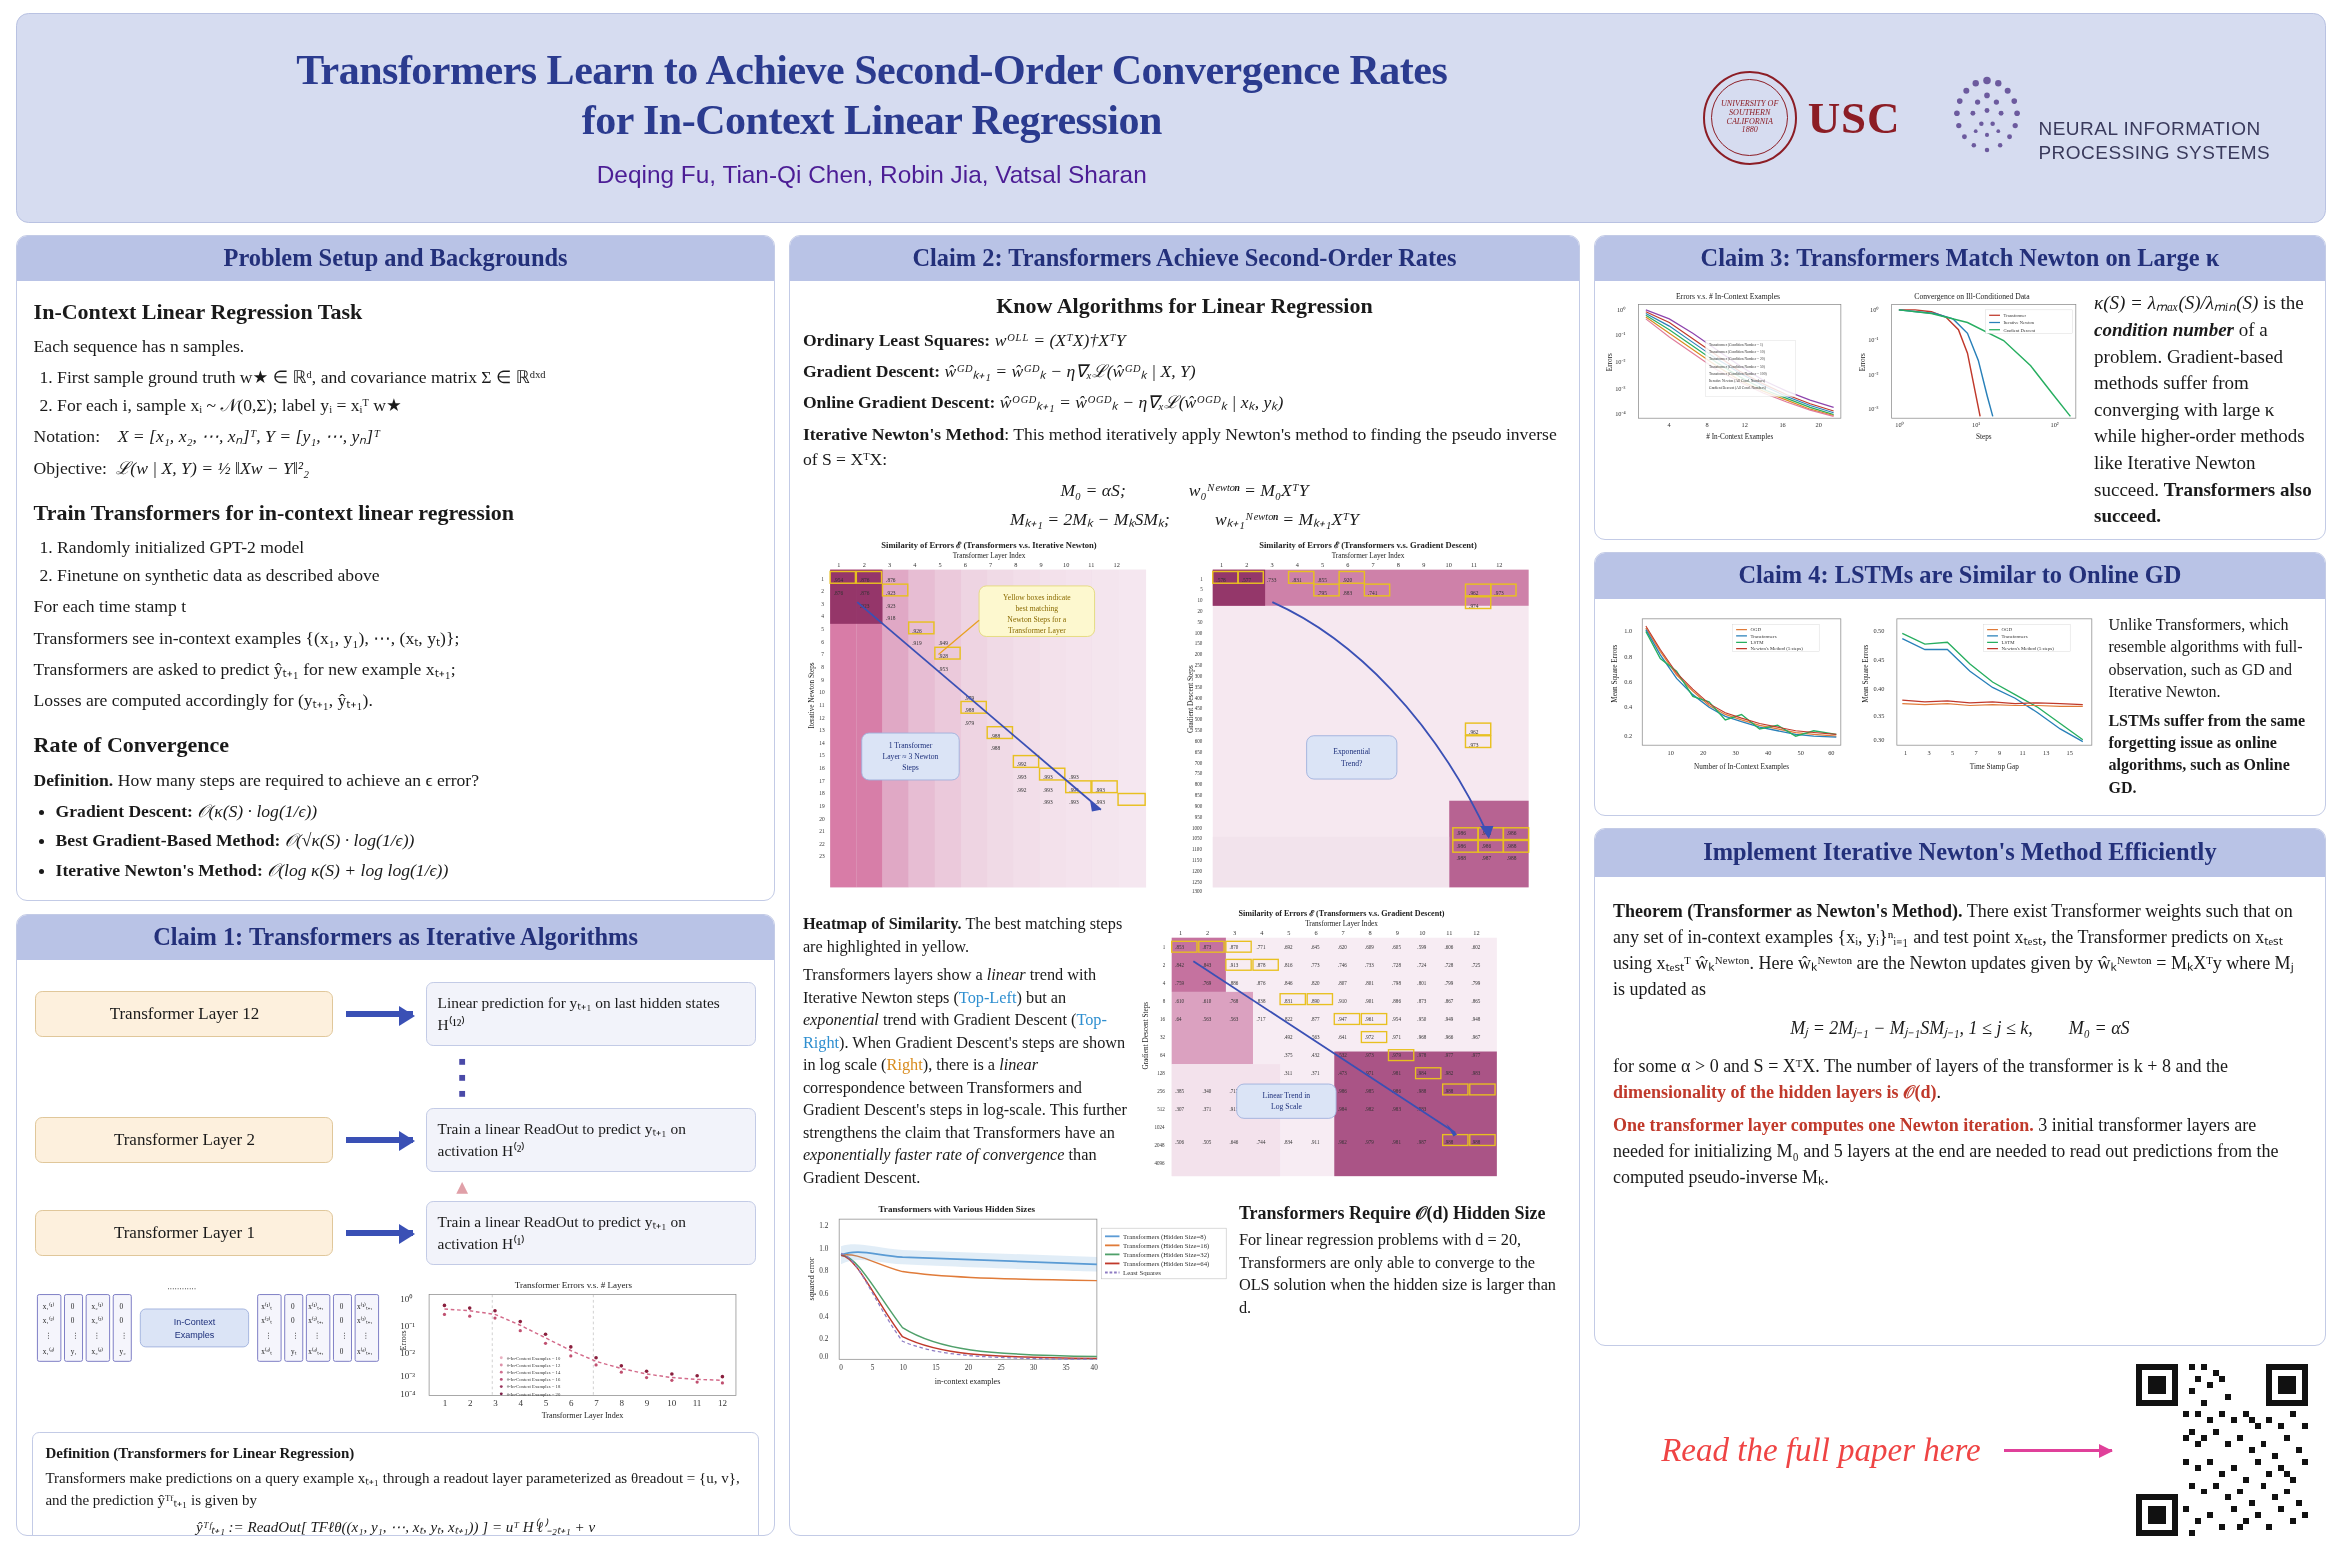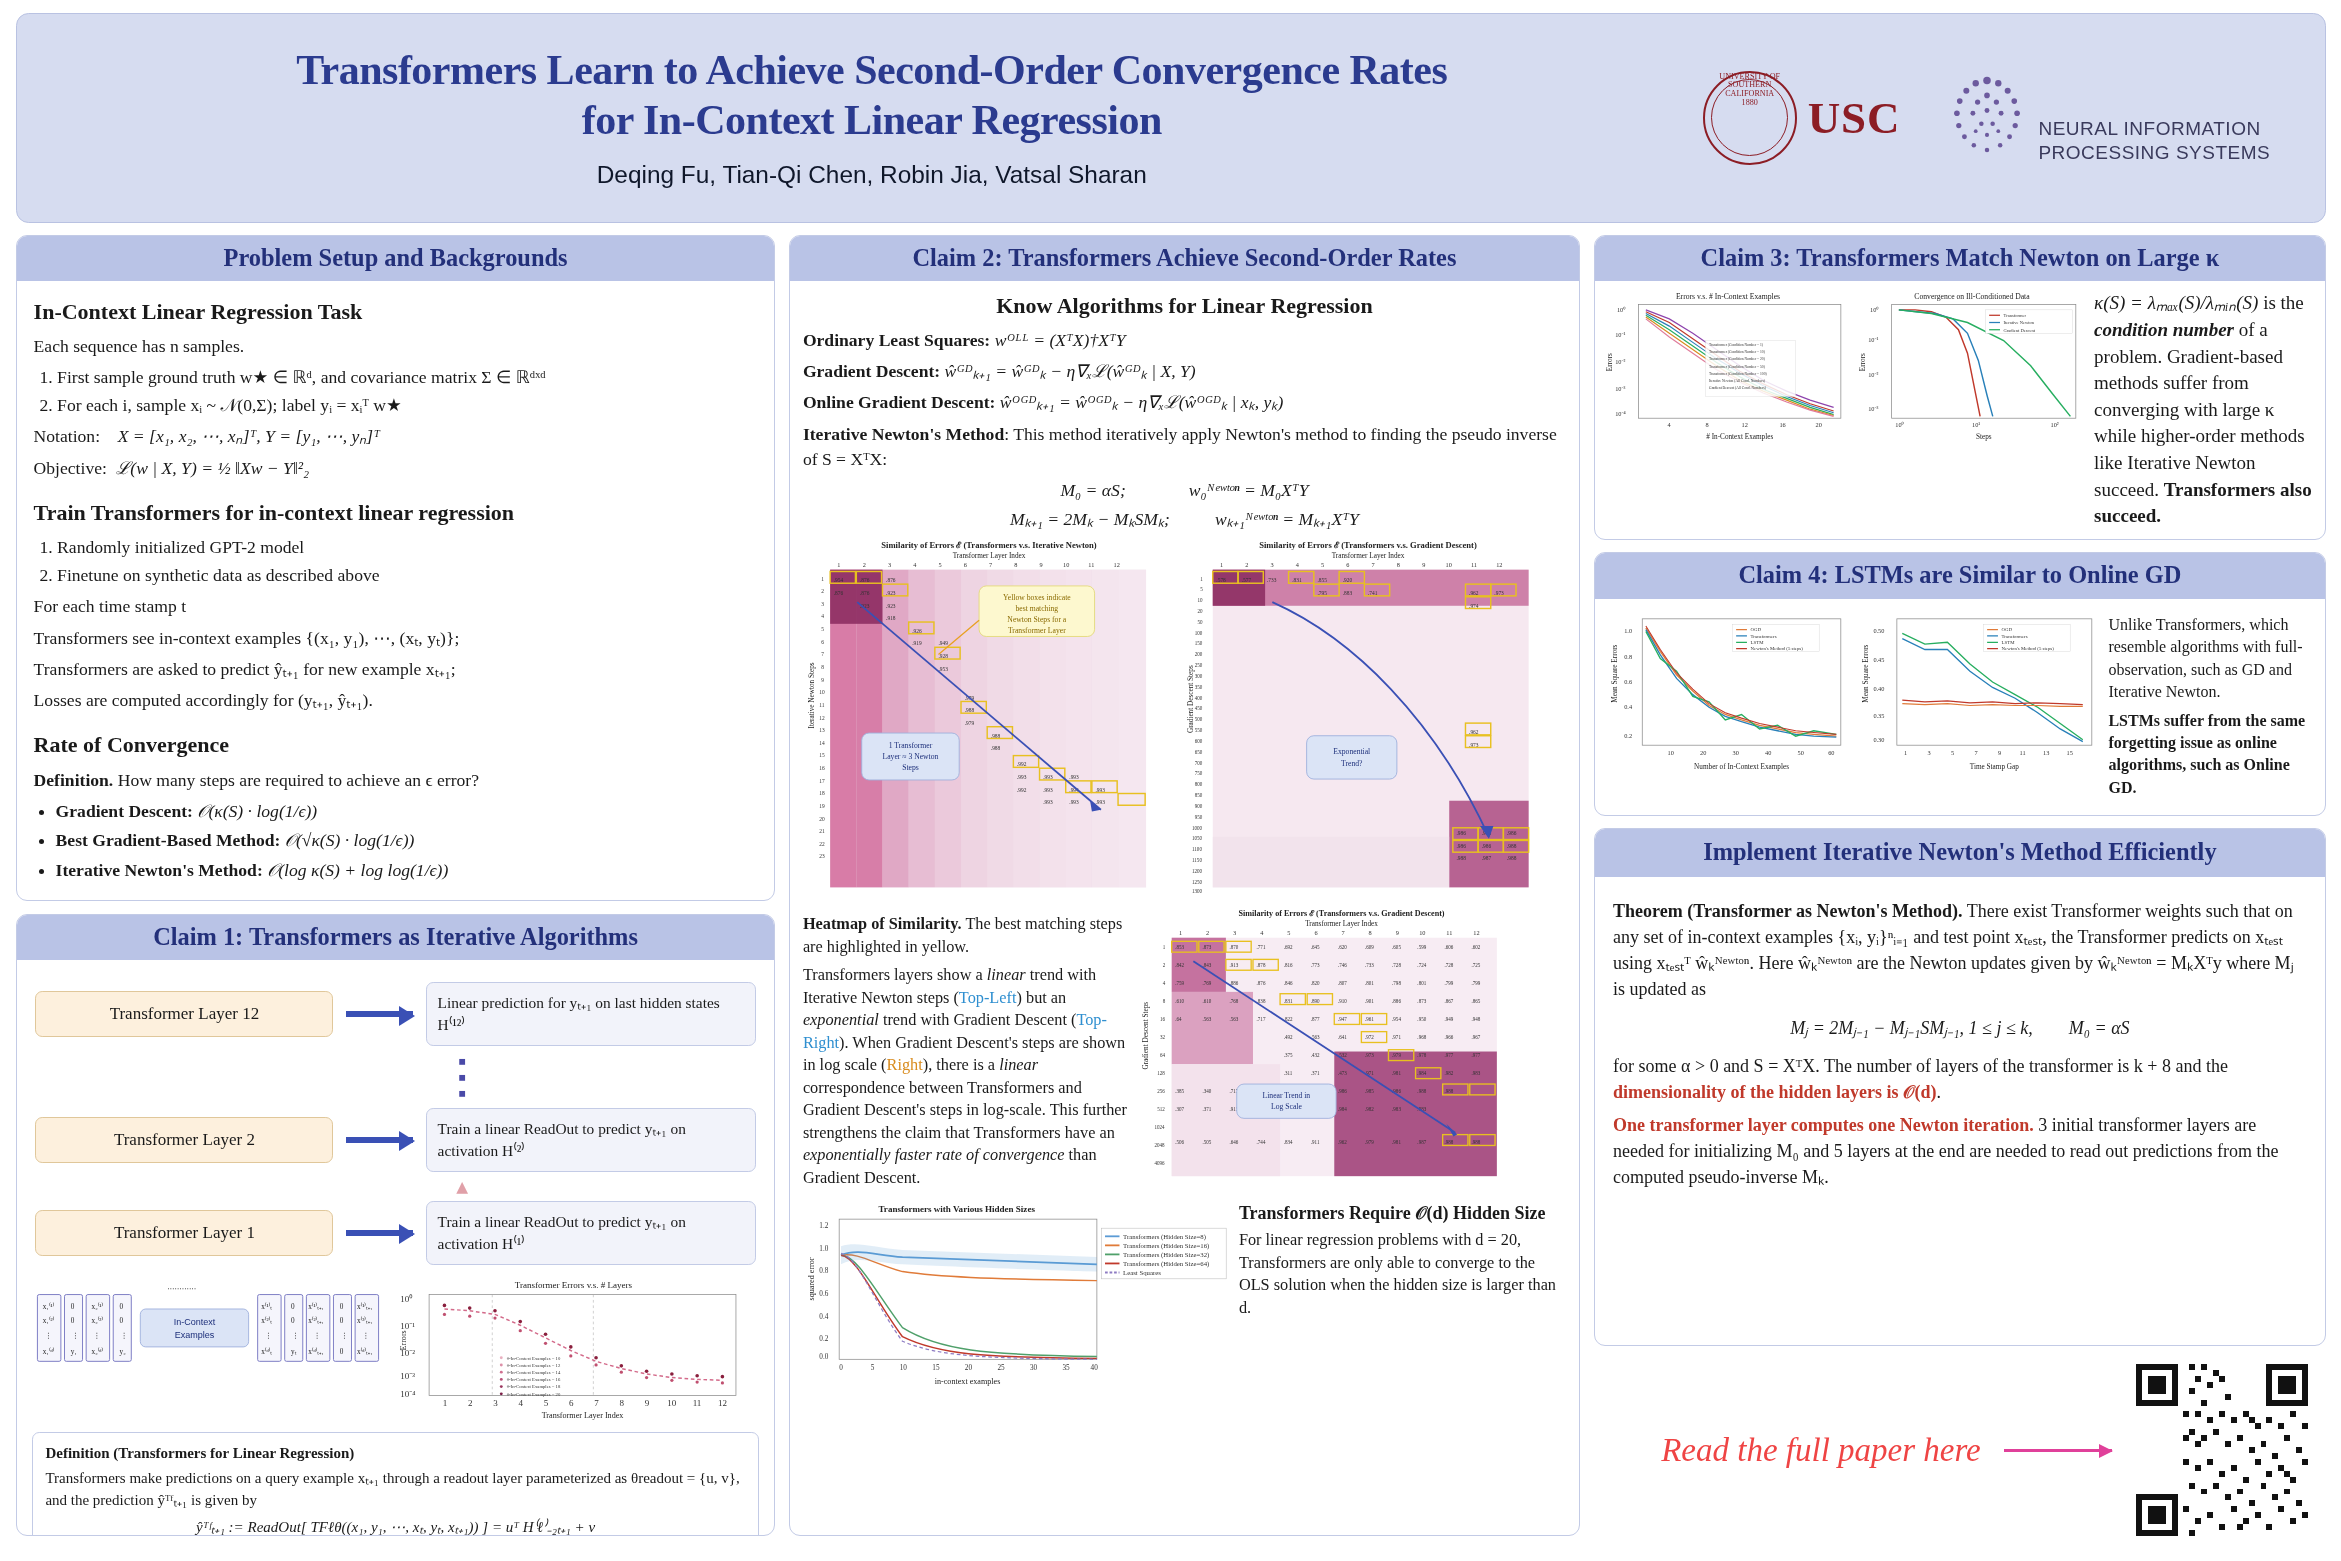--- a/index.html
+++ b/index.html
@@ -29,28 +29,28 @@
     font-weight: bold;
     font-size: 42px;
     color: #2b3b8f;
     line-height: 1.18;
     letter-spacing: -0.5px;
   }
   .authors {
     margin-top: 16px;
     font-family: "Liberation Sans", sans-serif;
     font-size: 24.4px;
-    color: #0f172a;
+    color: #4c1d95;
   }
   .logos { display: flex; align-items: center; gap: 40px; padding-right: 31px; }
   .usc-logo { display: flex; align-items: center; gap: 11px; }
   .usc-seal {
     width: 94px; height: 94px; border-radius: 50%;
     border: 2.7px solid #8c1d25; position: relative;
-    display: flex; justify-content: center;
+    display: flex; align-items: center; justify-content: center; font-style: italic;
   }
   .usc-seal::before {
     content: ""; position: absolute; inset: 6.3px; border-radius: 50%;
     border: 1.4px solid #8c1d25;
   }
   .usc-seal-inner { font-size: 8.1px; color: #8c1d25; text-align: center; line-height: 1.1; width: 63px; }
   .usc-word { font-family: "Liberation Serif", serif; font-weight: bold; font-size: 45px; color: #8c1d25; letter-spacing: 0.9px;}
   .neurips-logo { display: flex; align-items: flex-end; gap: 4px; }
   .neurips-mark { width: 94px; height: 94px; }
   .neurips-text { font-family: "Liberation Sans", sans-serif; font-size: 19px; color: #3a3a5c; line-height: 1.25; letter-spacing: 0.5px;}

